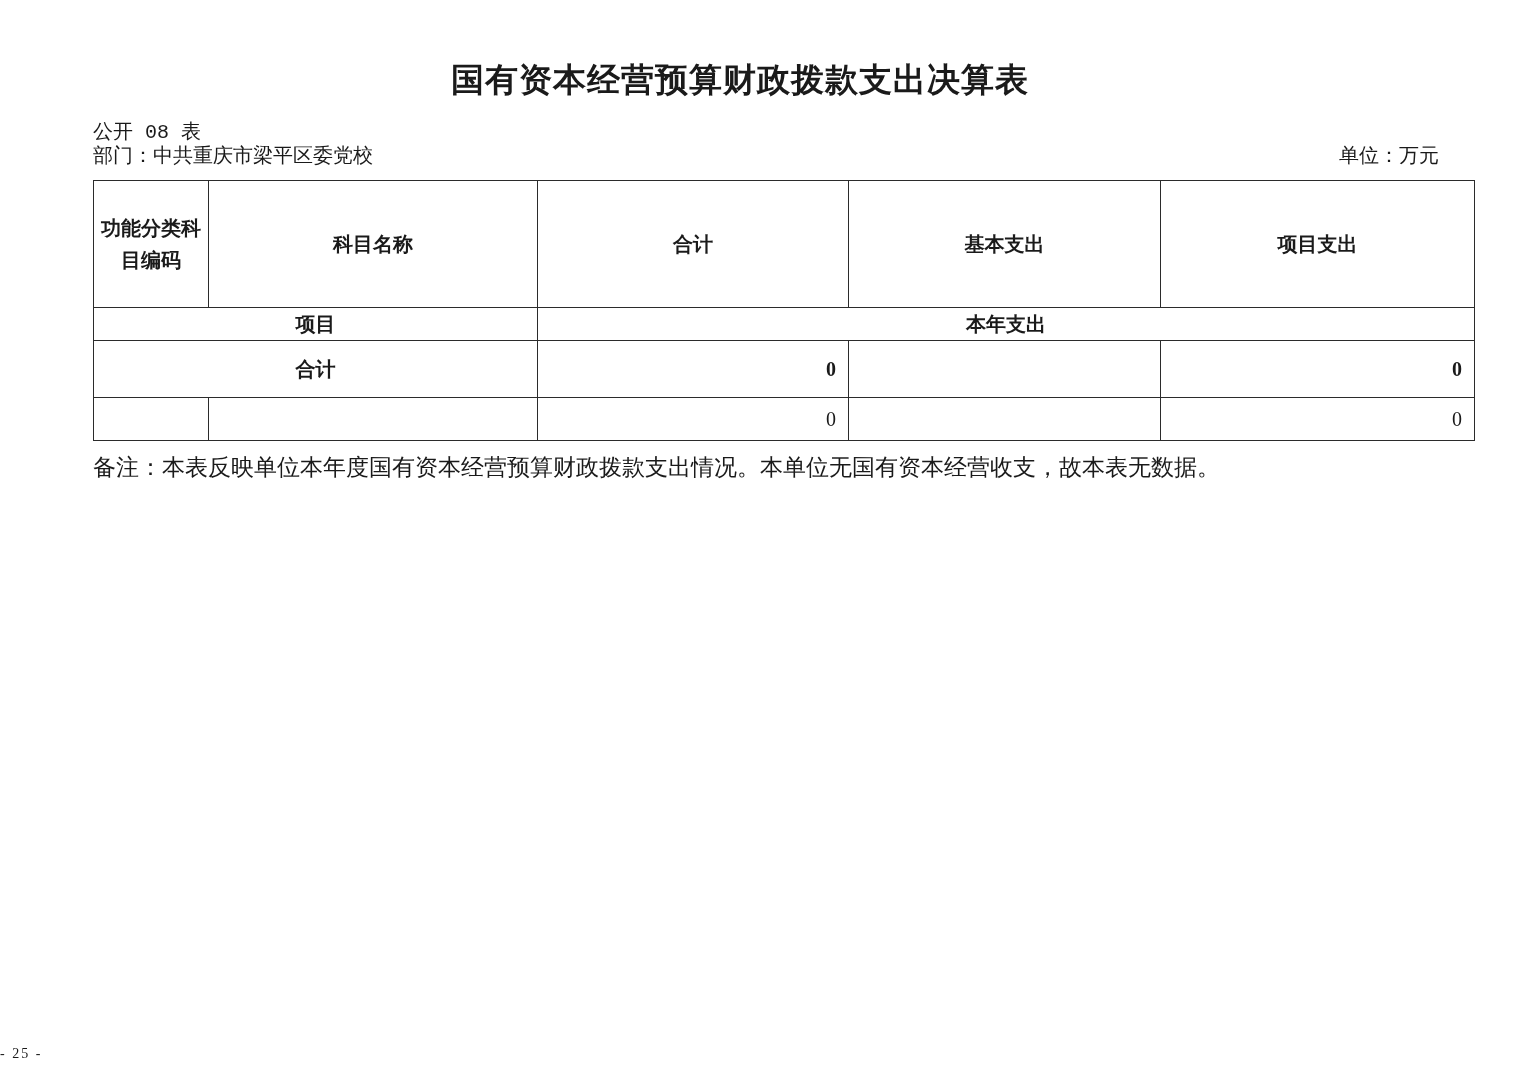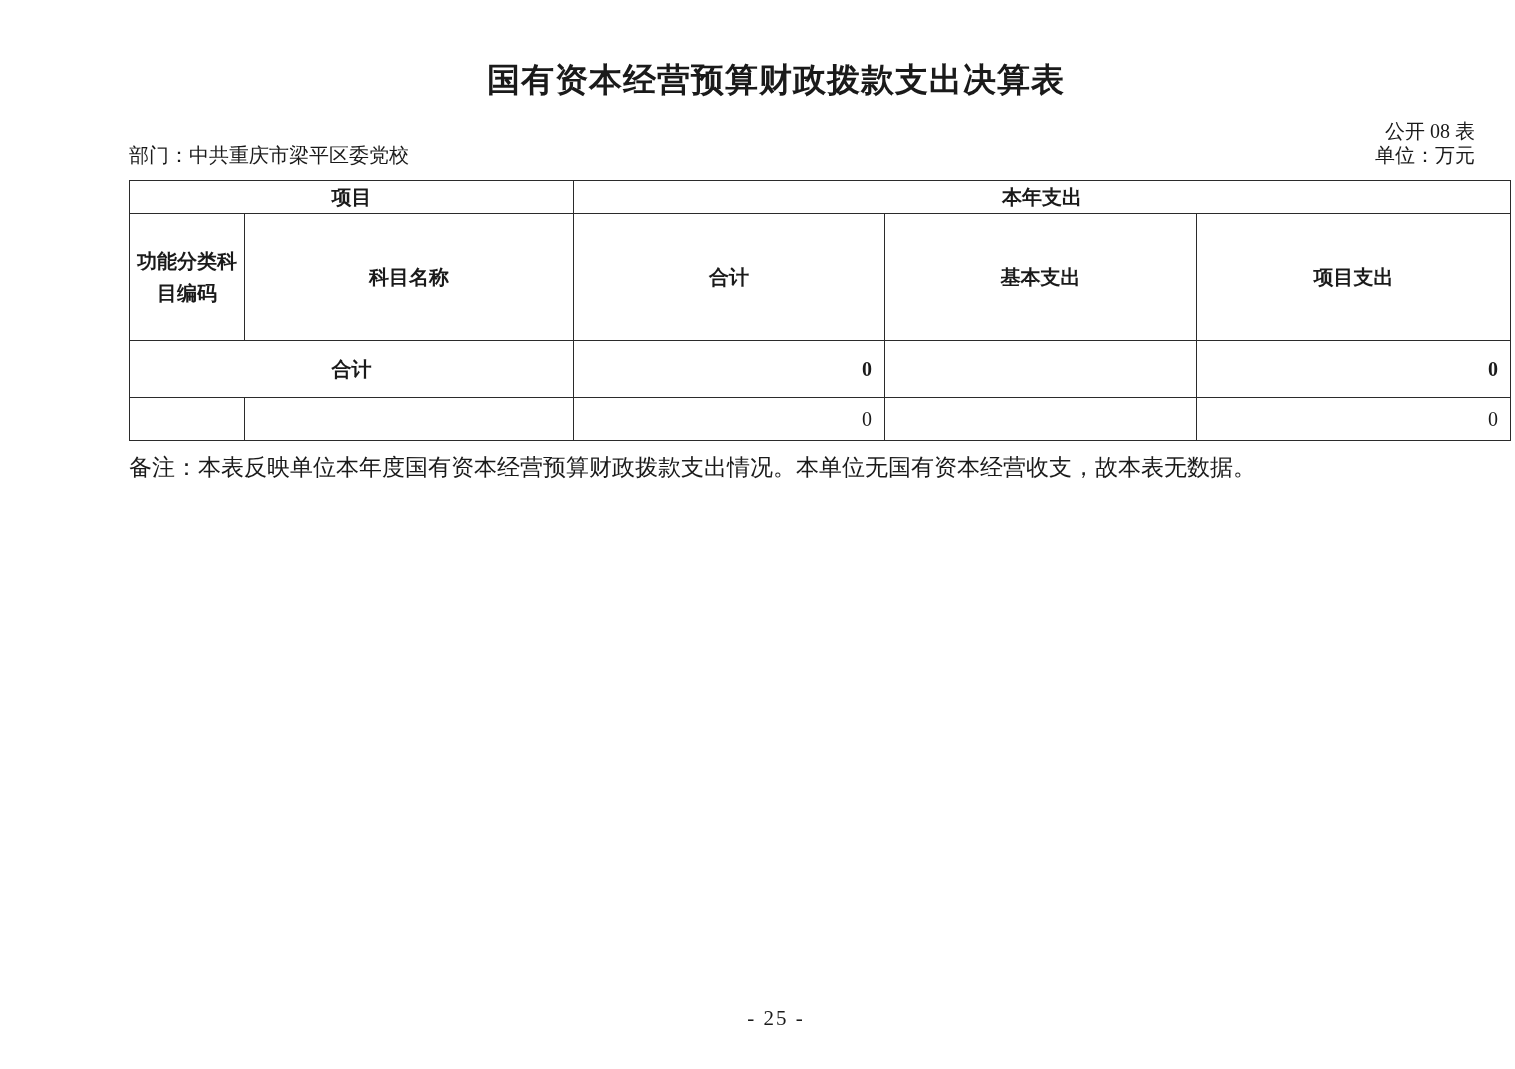--- a/index.html
+++ b/index.html
@@ -8,39 +8,38 @@
     background: #ffffff;
     font-family: "Liberation Serif", "DejaVu Serif", serif;
     color: #1a1a1a;
   }
   .page {
     position: relative;
     width: 1480px;
     height: 1069px;
     background: #ffffff;
     overflow: hidden;
-    margin-left: 36px;
   }
   .doc-title {
     position: absolute;
     top: 58px;
     left: 0;
     width: 100%;
     text-align: center;
     font-size: 33px;
     font-weight: bold;
     letter-spacing: 1px;
   }
   .meta-line-1 {
     position: absolute;
     top: 118px;
     left: 93px;
     right: 41px;
-    text-align: right;
     font-size: 20px;
+    font-family: Liberation Mono, monospace;
   }
   .meta-line-2 {
     position: absolute;
     top: 142px;
     left: 93px;
     right: 41px;
     font-size: 20px;
   }
   .meta-line-2 .dept { float: left; }
   .meta-line-2 .unit { float: right; }
@@ -77,25 +76,25 @@
   }
   .note {
     position: absolute;
     top: 452px;
     left: 93px;
     right: 41px;
     font-size: 23px;
   }
   .page-number {
     position: absolute;
-    top: 1006px;
+    top: 1046px;
     left: 0;
     width: 100%;
-    text-align: center;
-    font-size: 21px;
+    text-align: left;
+    font-size: 14px;
     letter-spacing: 2px;
   }
 </style>
 </head>
 <body>
 
 <div class="page">
 
   <div class="doc-title">国有资本经营预算财政拨款支出决算表</div>
 
@@ -108,30 +107,30 @@
 
   <table class="budget-table">
     <colgroup>
       <col style="width:115px">
       <col style="width:329px">
       <col style="width:311px">
       <col style="width:312px">
       <col style="width:314px">
     </colgroup>
     <tbody>
-      <tr style="height:33px">
-        <td colspan="2" class="hdr">项目</td>
-        <td colspan="3" class="hdr">本年支出</td>
-      </tr>
       <tr style="height:127px">
         <td class="hdr wrap-narrow">功能分类科目编码</td>
         <td class="hdr">科目名称</td>
         <td class="hdr">合计</td>
         <td class="hdr">基本支出</td>
         <td class="hdr">项目支出</td>
+      </tr>
+      <tr style="height:33px">
+        <td colspan="2" class="hdr">项目</td>
+        <td colspan="3" class="hdr">本年支出</td>
       </tr>
       <tr style="height:57px">
         <td colspan="2" class="cell-center bold">合计</td>
         <td class="cell-num bold">0</td>
         <td class="cell-num bold"></td>
         <td class="cell-num bold">0</td>
       </tr>
       <tr style="height:43px">
         <td></td>
         <td></td>

